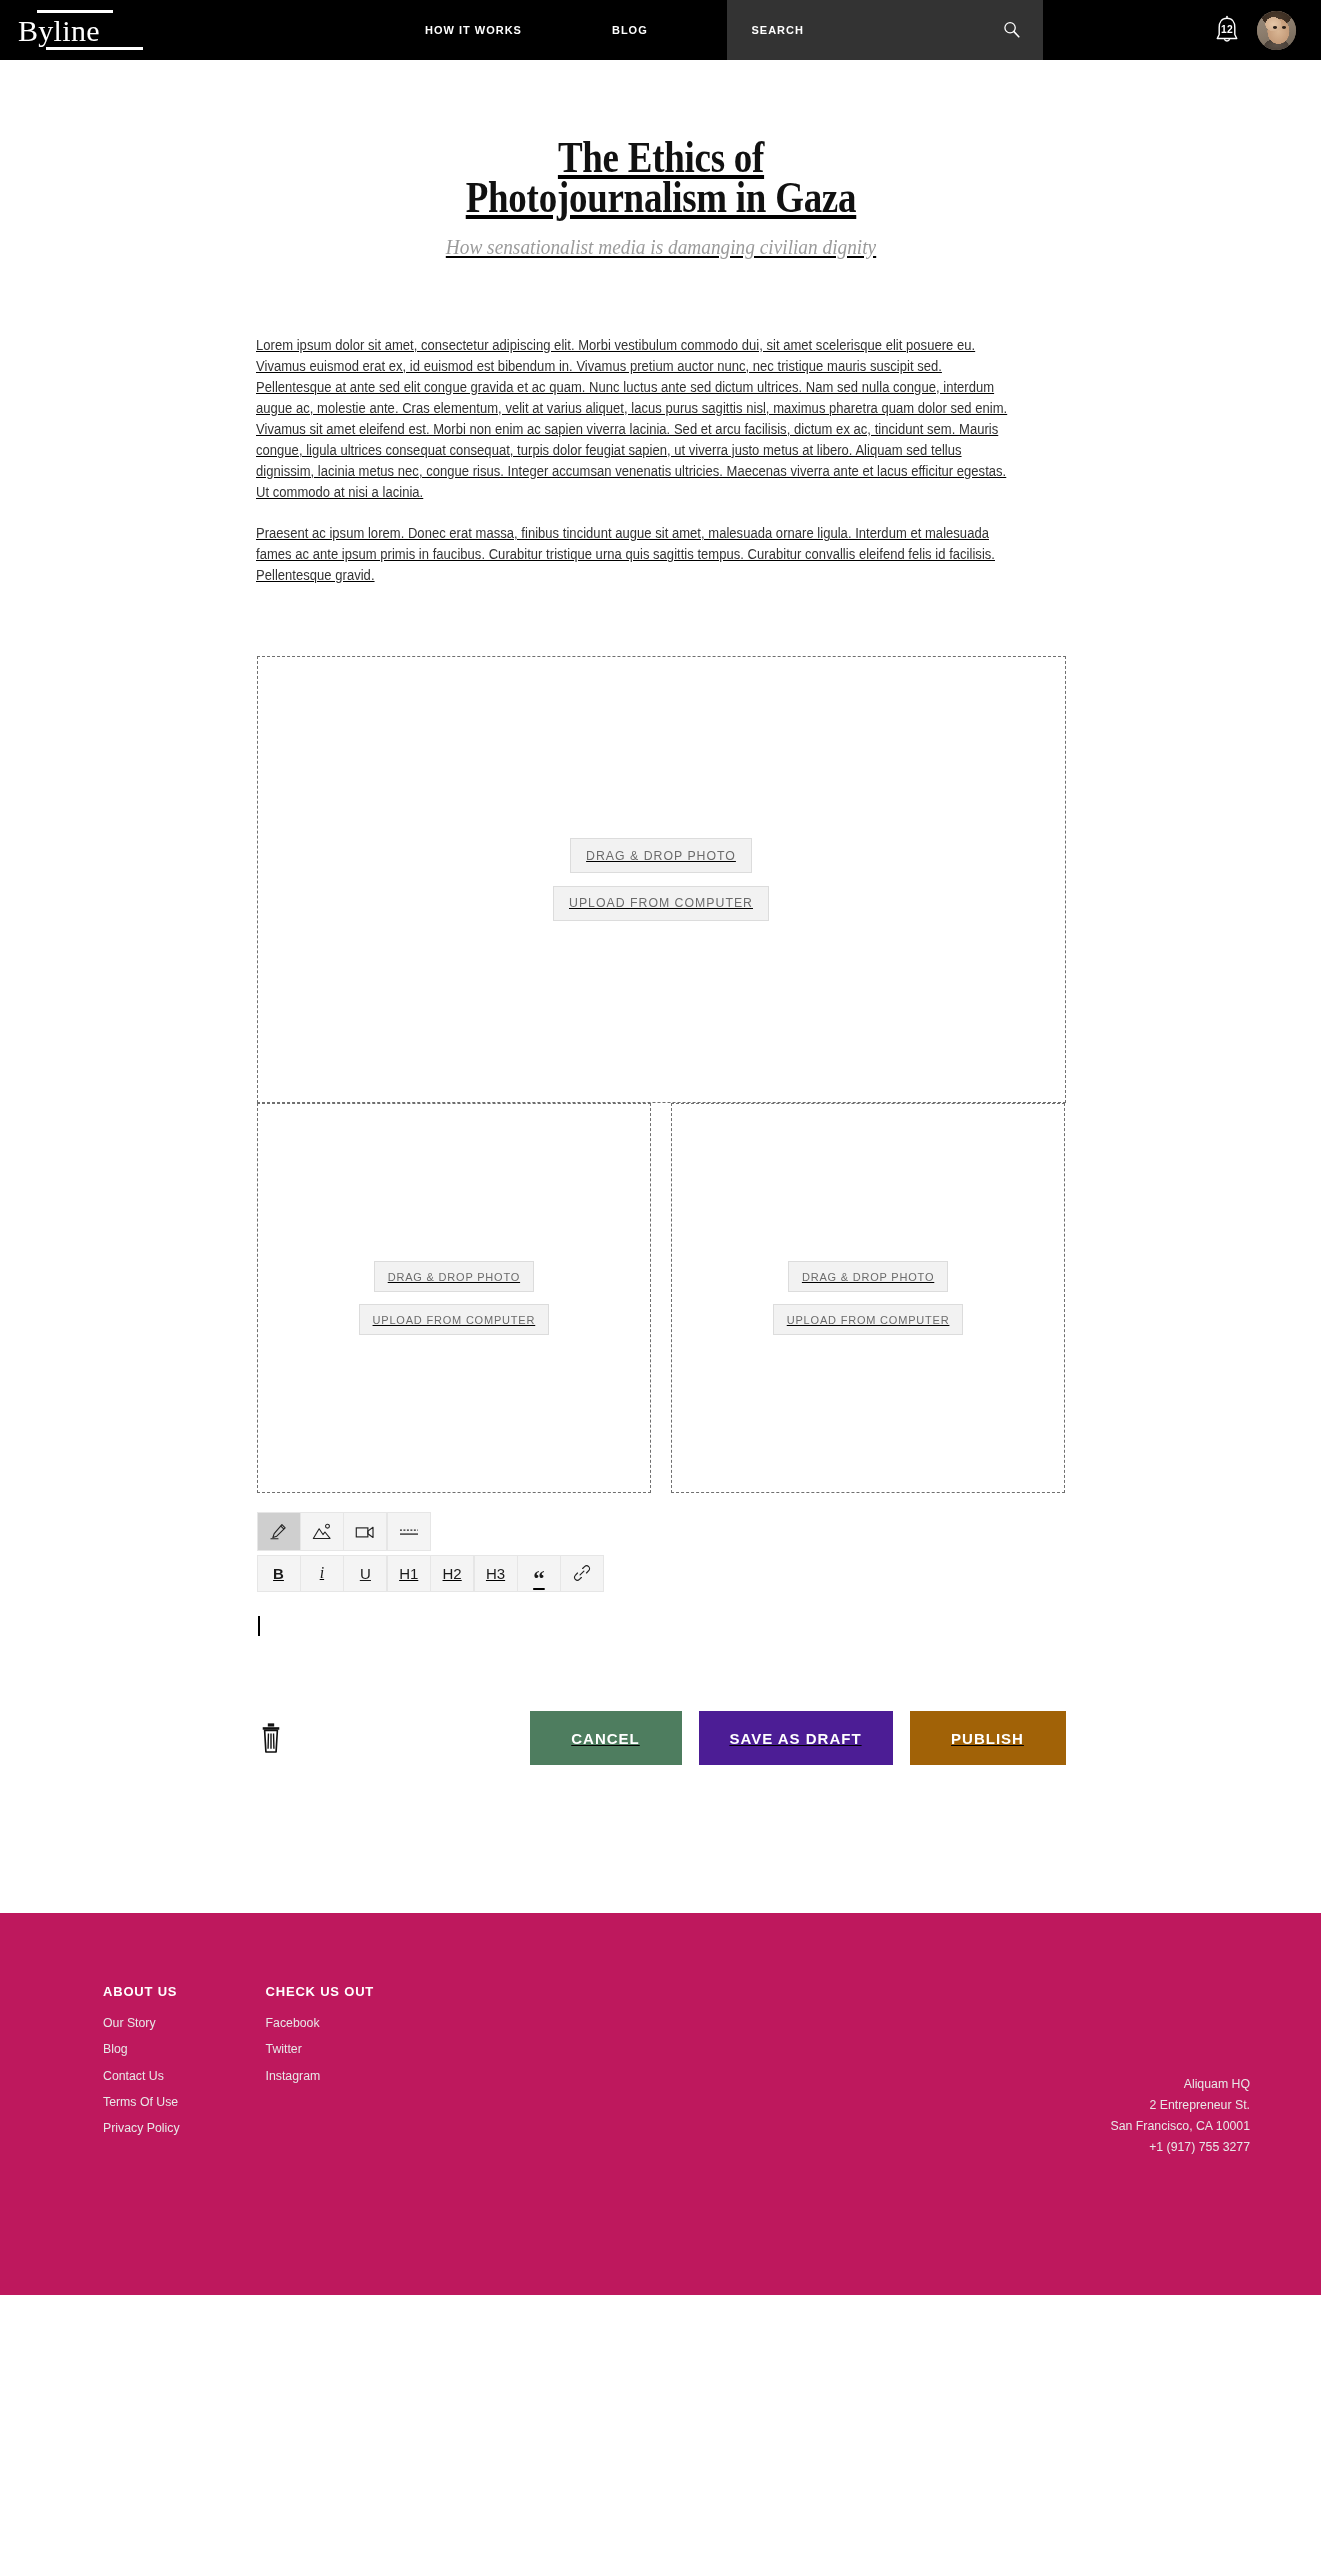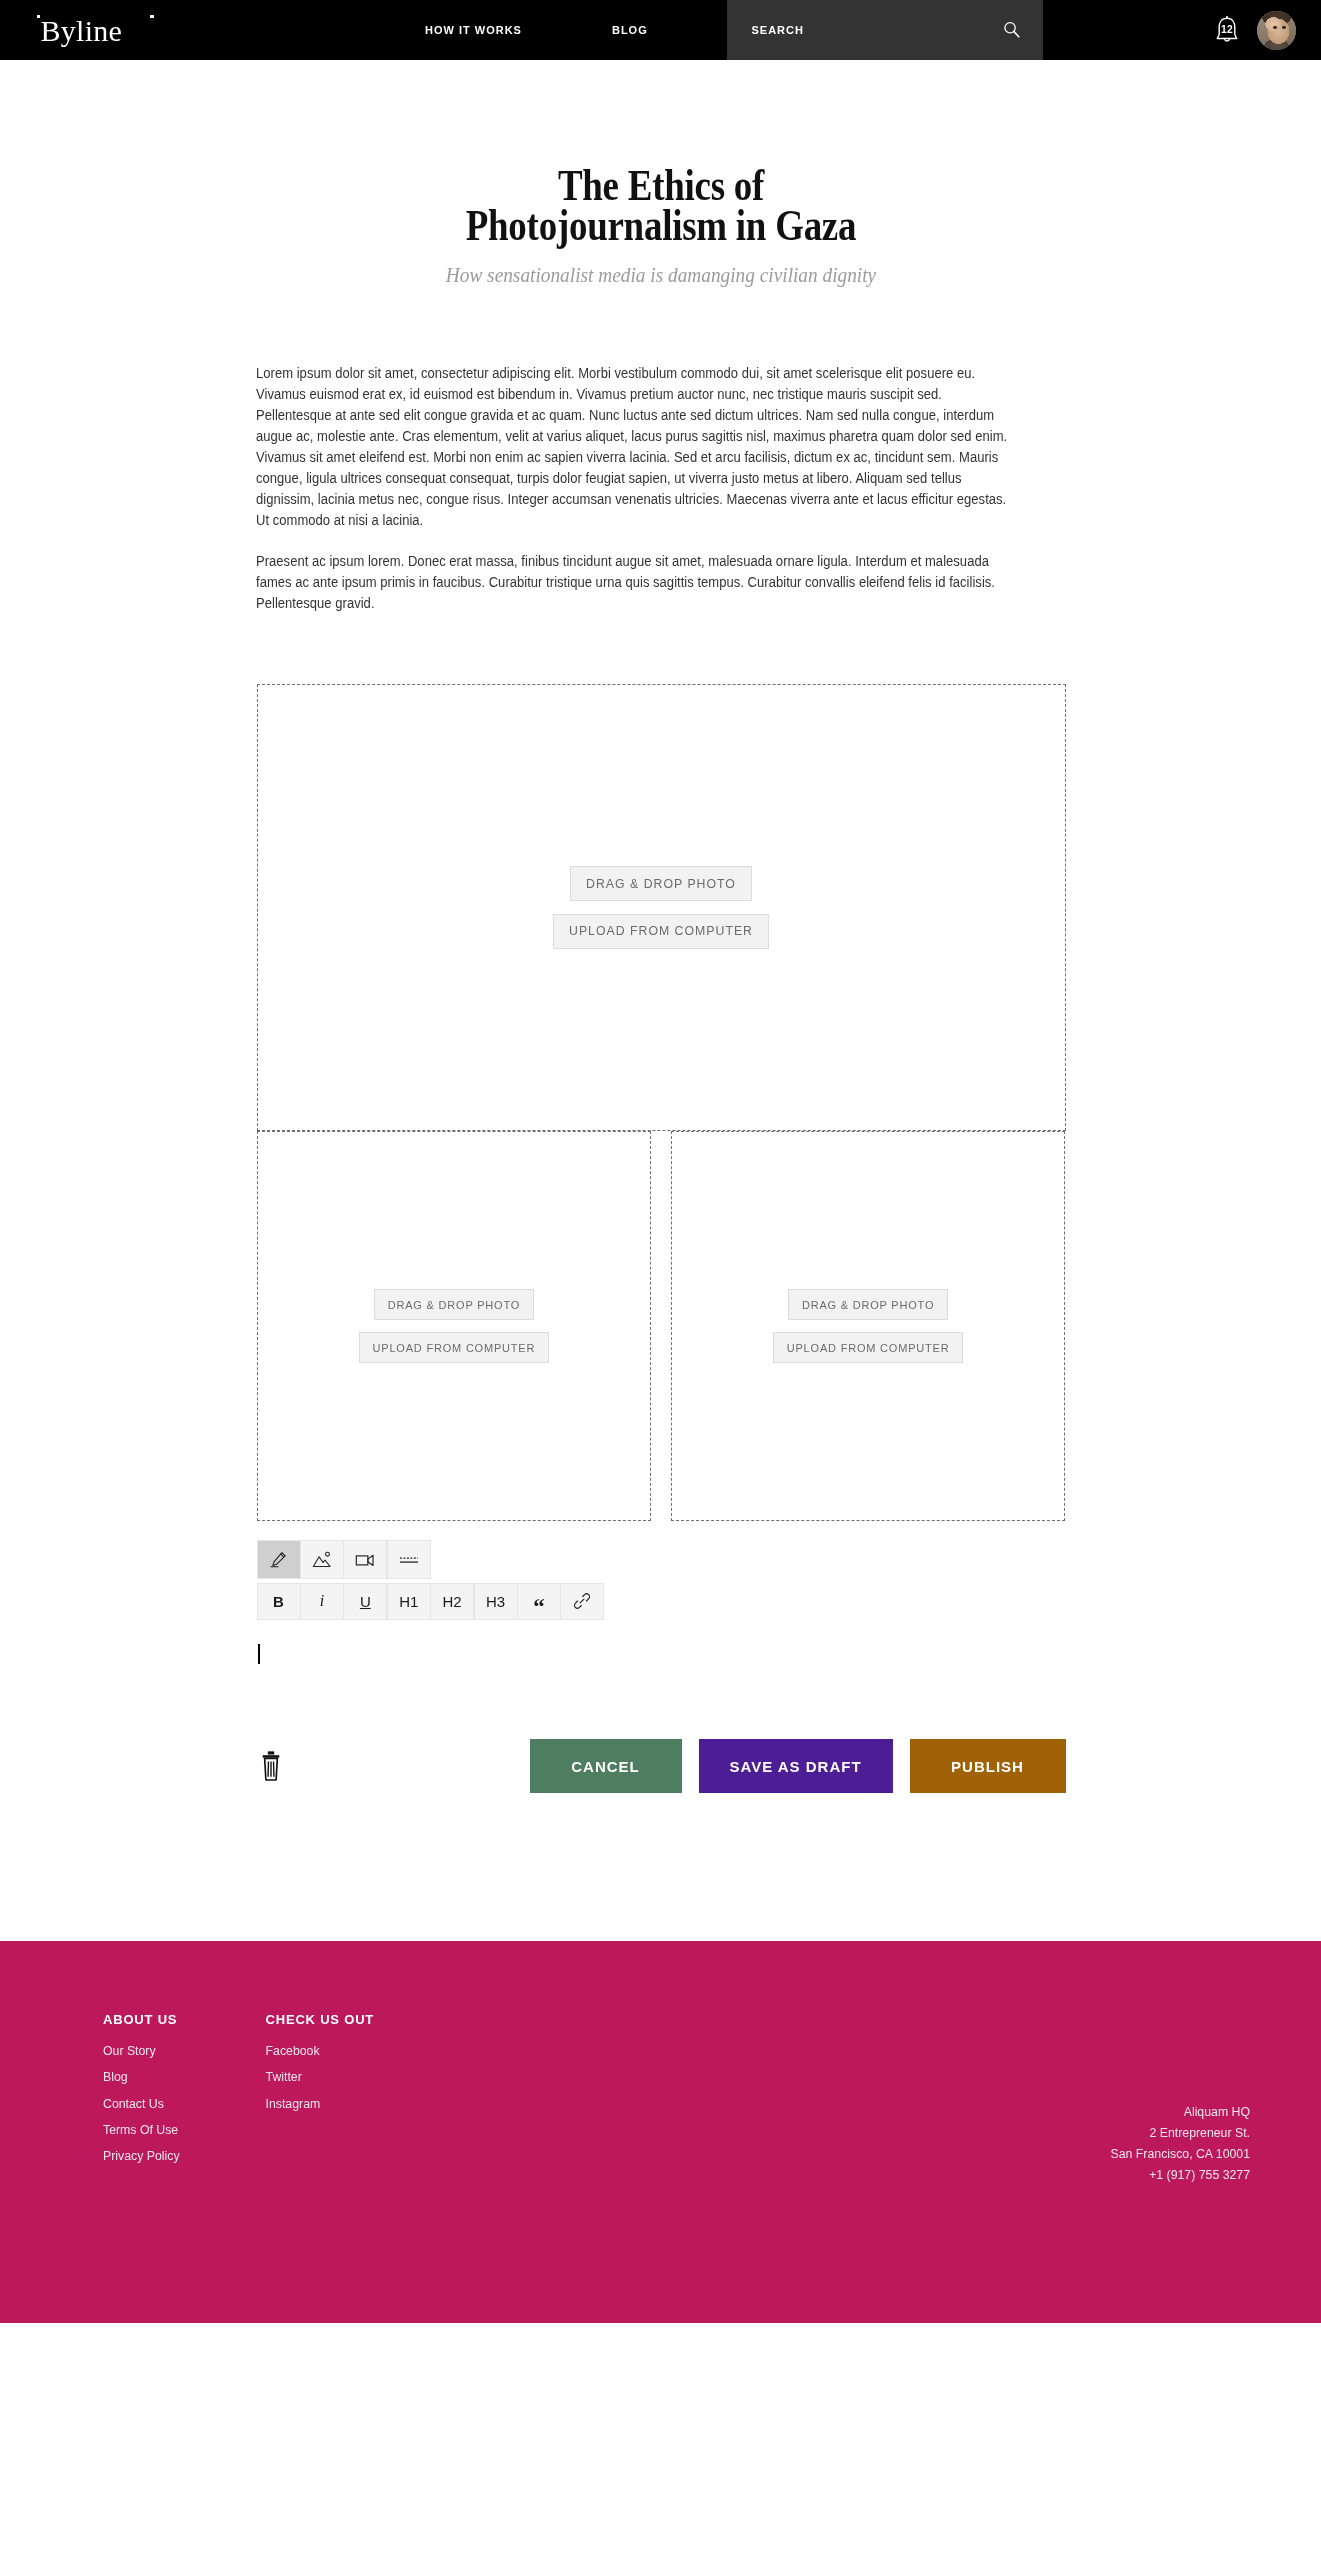--- a/index.html
+++ b/index.html
@@ -17,21 +17,21 @@
     height: 60px;
     background: #000000;
     display: flex;
     align-items: center;
     position: relative;
   }
 
   .logo-wrap {
     margin-left: 18px;
     display: flex;
-    flex-direction: row;
+    flex-direction: column;
     align-items: flex-start;
     width: 136px;
   }
   .logo-rule-top {
     width: 76px; height: 3.2px; background: #fff; margin-left: 19.4px; margin-bottom: 1.9px;
   }
   .logo-text {
     font-family: "Liberation Serif", serif;
     color: #ffffff;
     font-size: 30px;
@@ -117,21 +117,22 @@
       linear-gradient(160deg, #9b8d7e 0%, #8a7b6b 50%, #6f6457 100%);
   }
   .avatar .eye {
     position: absolute; width: 4.5px; height: 2.6px; border-radius: 50%;
     background: #2a2019;
   }
 
   
   .page {
     width: 1322px;
-    padding-top: 106px;
+    padding-top: 78px;
+    text-decoration: underline;
   }
   .article {
     width: 820px;
     margin: 0 auto;
   }
 
   .title {
     font-family: "Liberation Serif", serif;
     font-size: 44px;
     line-height: 40px;

